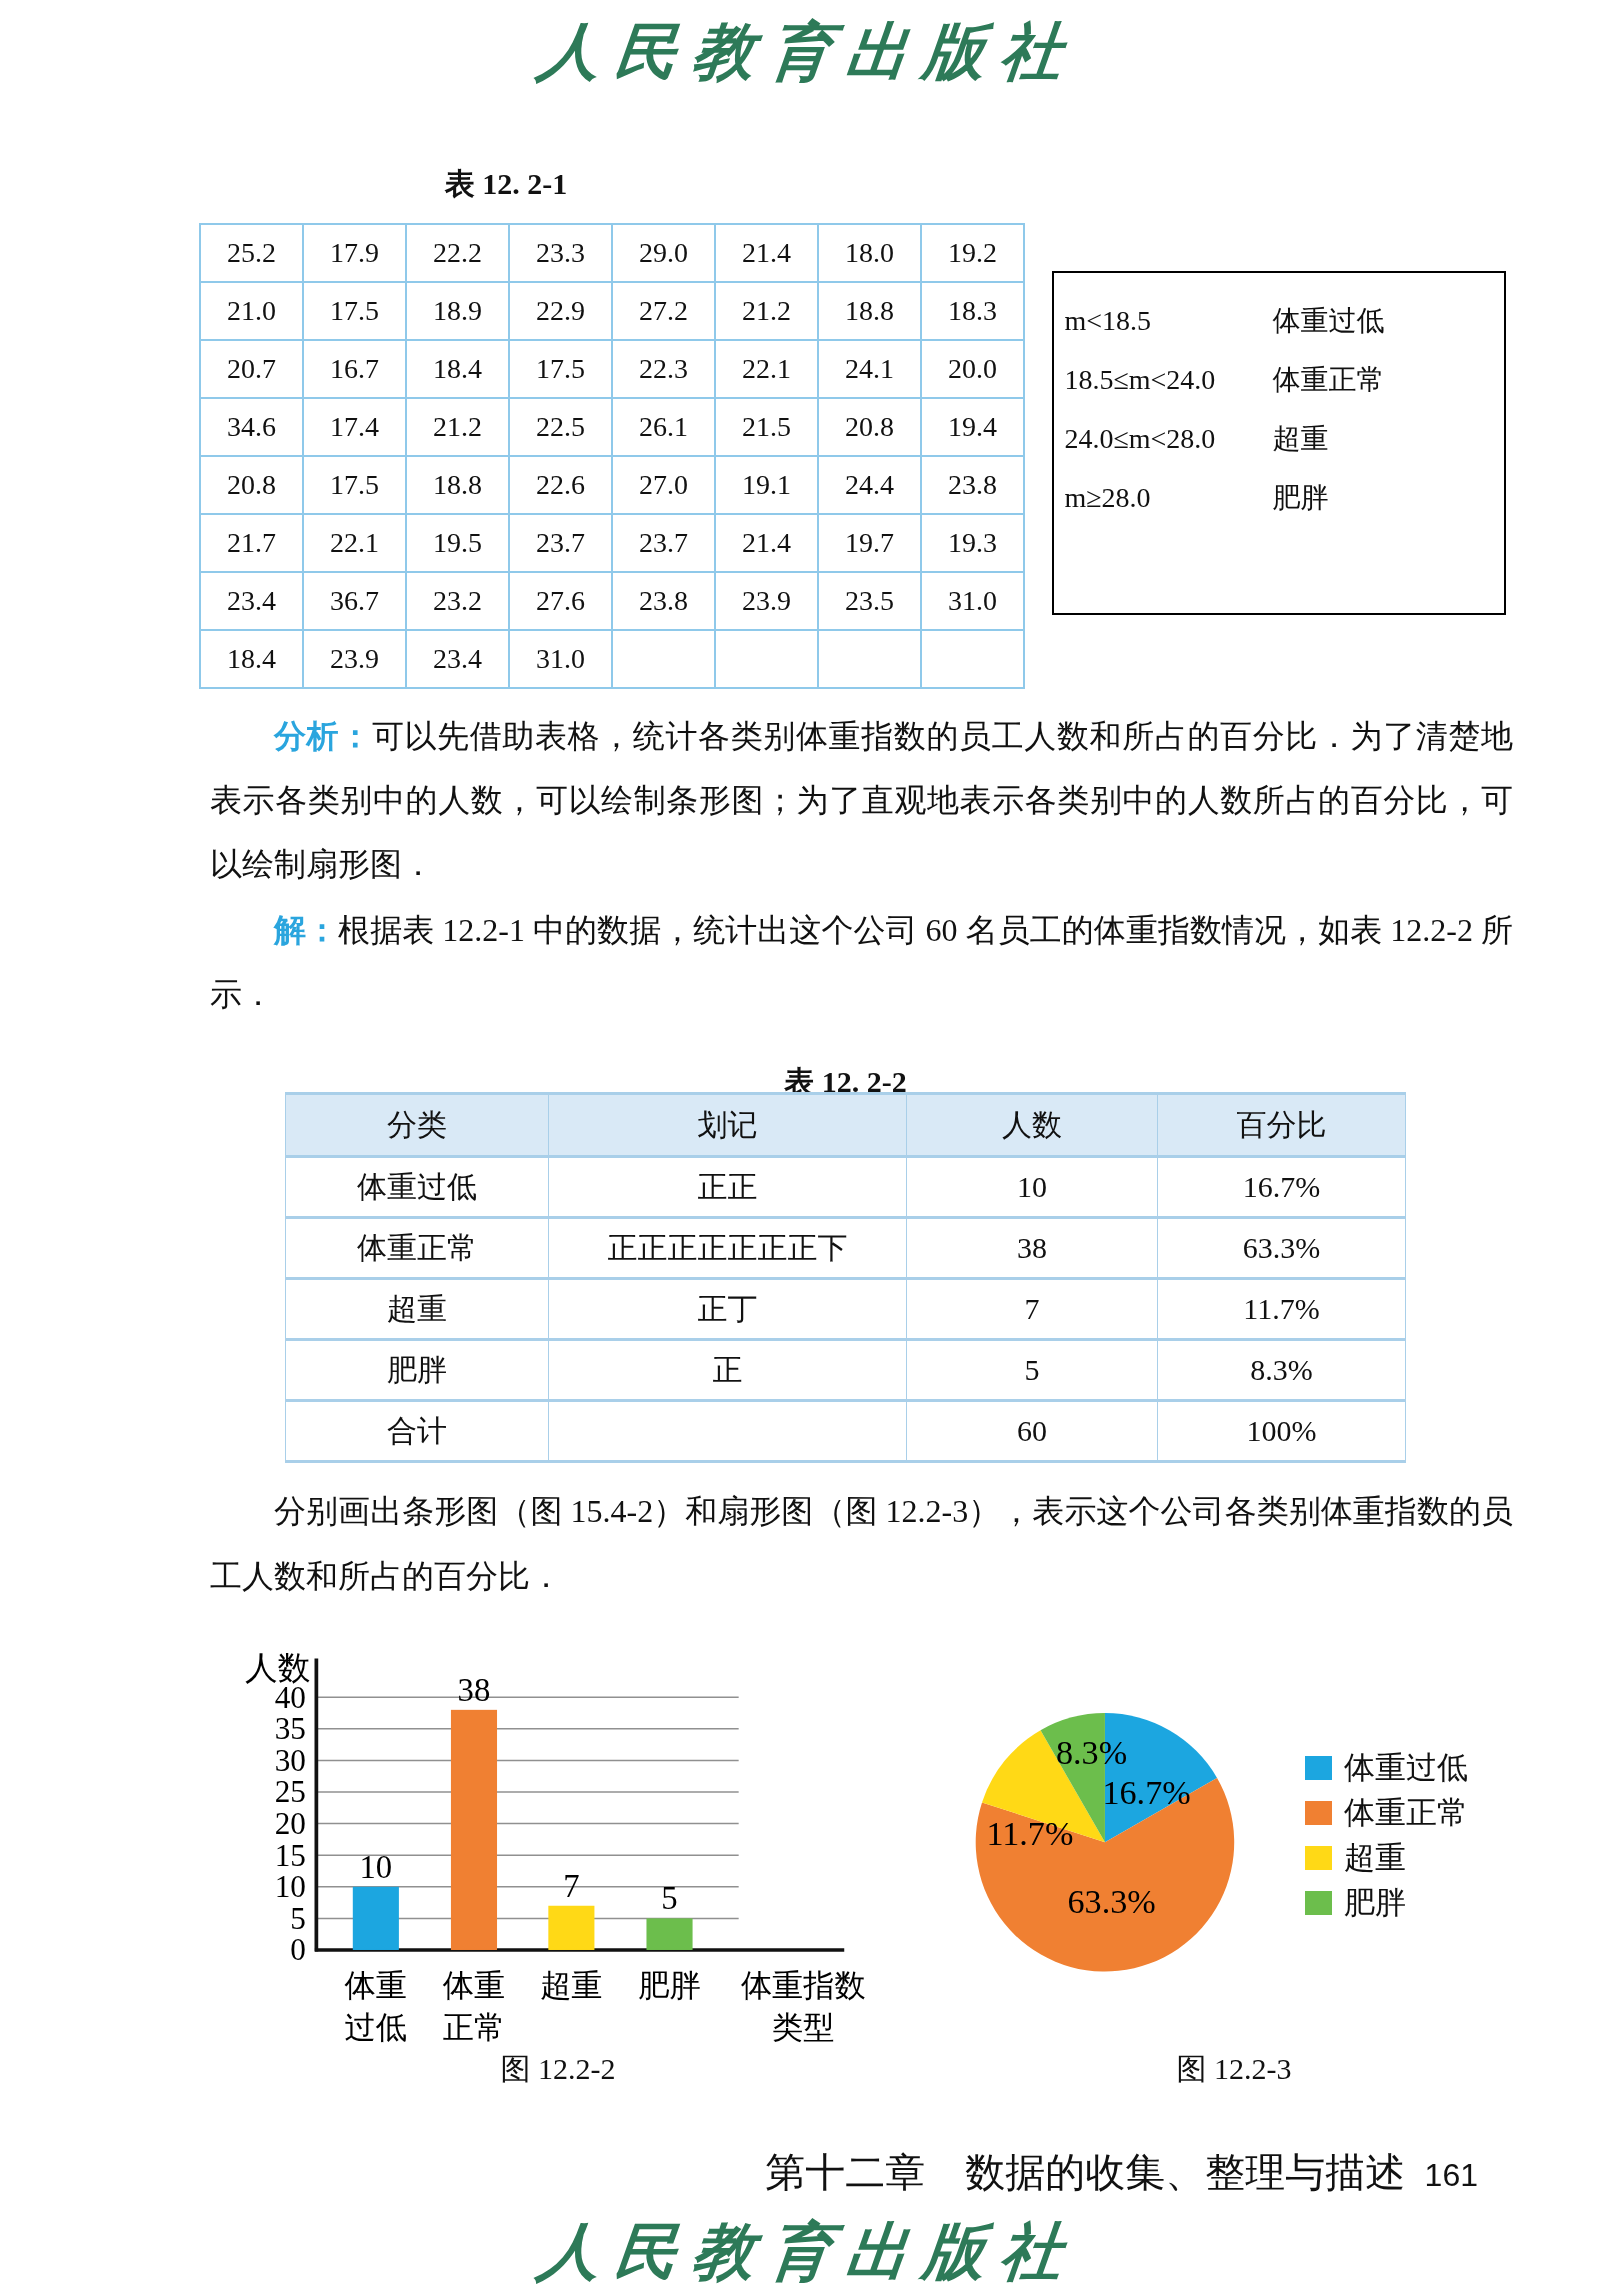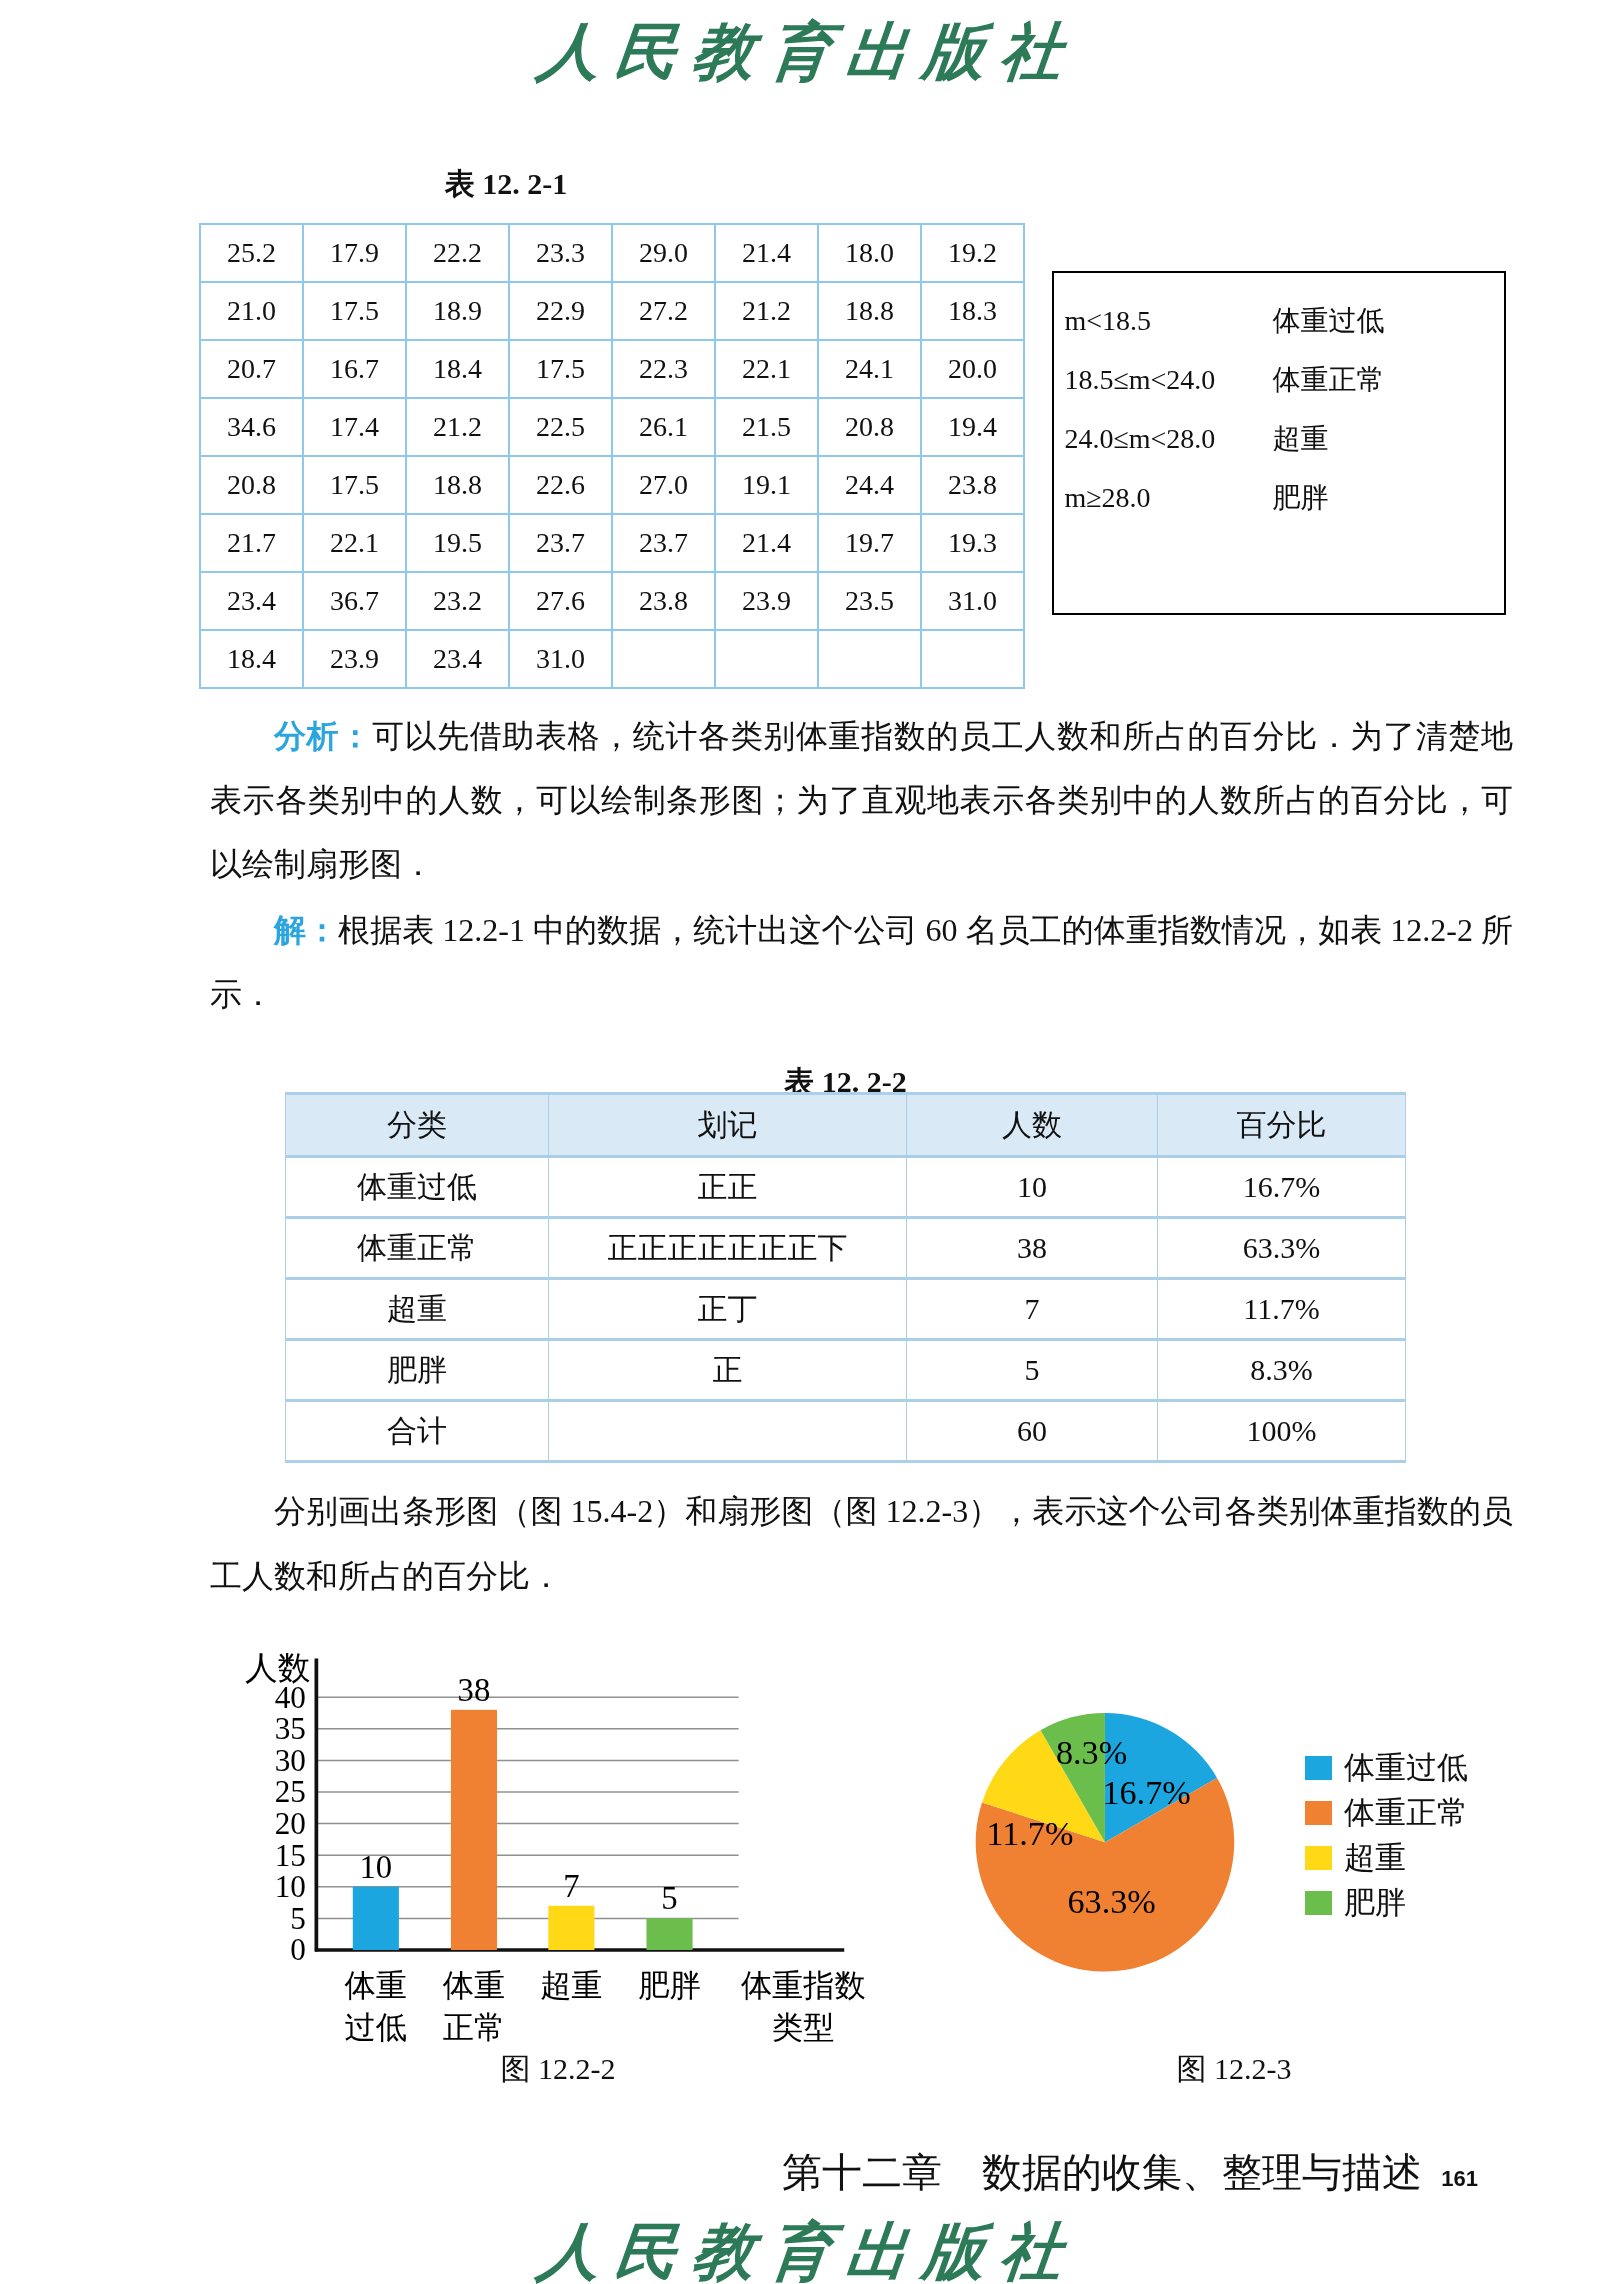--- a/index.html
+++ b/index.html
@@ -38,21 +38,21 @@
        border-top:3px solid #a9cfe9;border-bottom:3px solid #a9cfe9;
        text-align:center;font-size:30px;font-weight:normal;box-sizing:border-box;background:#fff;}
   table.tbl2 th{background:#d9e9f6;height:63px;}
   table.tbl2 td{height:61px;}
   .c1{width:263px;} .c2{width:358px;} .c3{width:251px;} .c4{width:248px;}
 
   
   .caption{font-size:30px;text-align:center;}
   .footer-line{display:flex;align-items:baseline;gap:19.3px;}
   .footer-chapter{font-size:40px;}
-  .footer-page{font-size:22px;font-weight:bold;font-family:"Liberation Sans","DejaVu Sans",sans-serif;}
+  .footer-page{font-size:32px;font-weight:normal;font-family:"Liberation Sans","DejaVu Sans",sans-serif;}
 
   
   .legend{display:flex;flex-direction:column;}
   .legend-row{display:flex;align-items:center;height:37px;margin-bottom:8.2px;}
   .legend-swatch{width:27px;height:24px;margin-right:12px;flex:0 0 27px;}
   .legend-label{font-size:31px;white-space:nowrap;}
 
   svg text{font-family:"Liberation Serif","DejaVu Serif",serif;}
 </style>
 </head>

